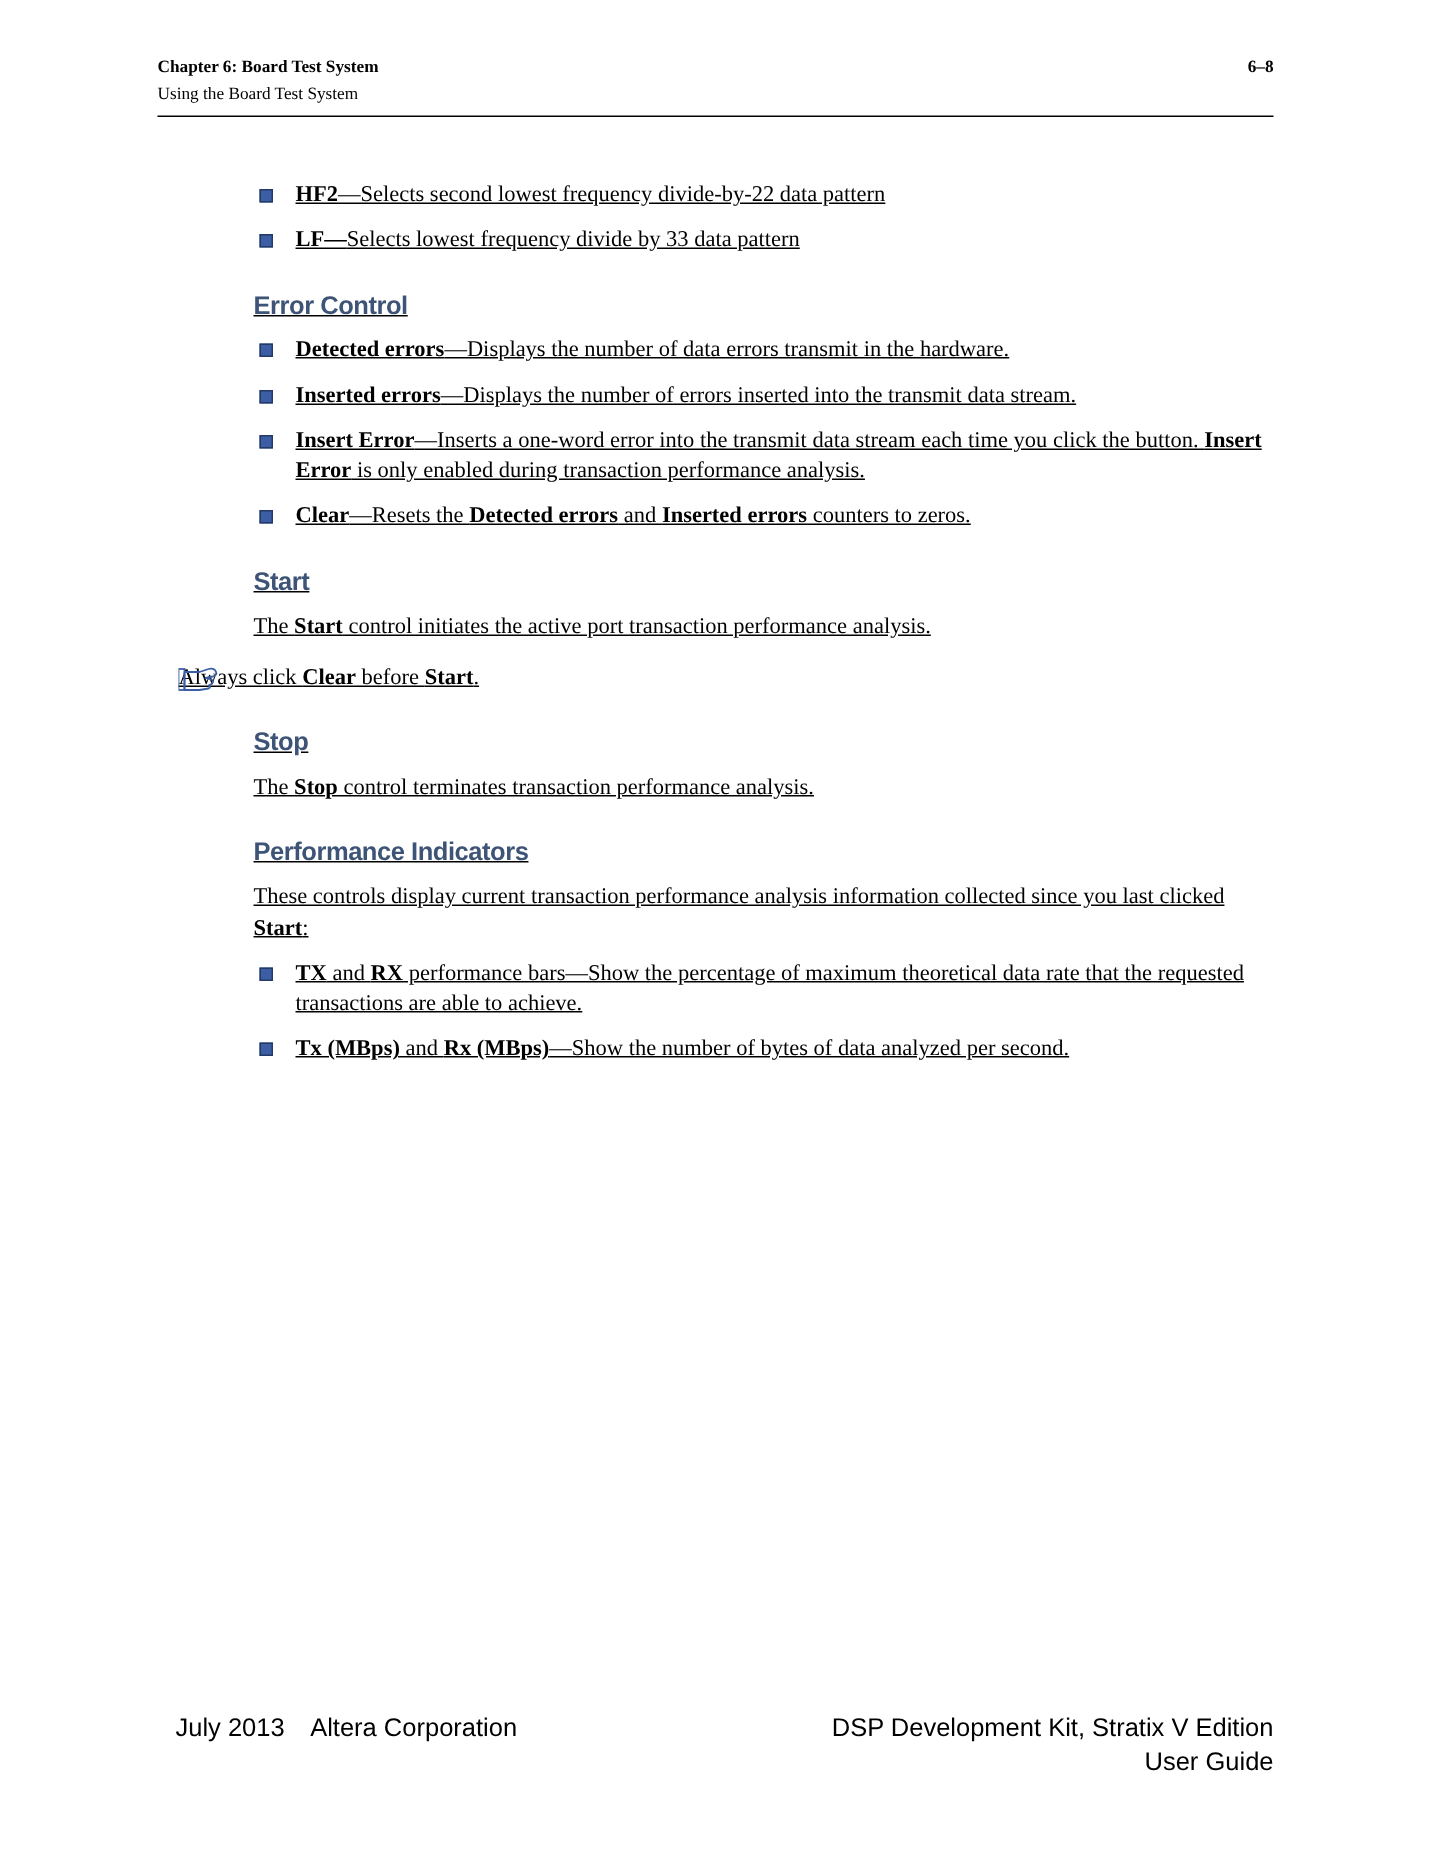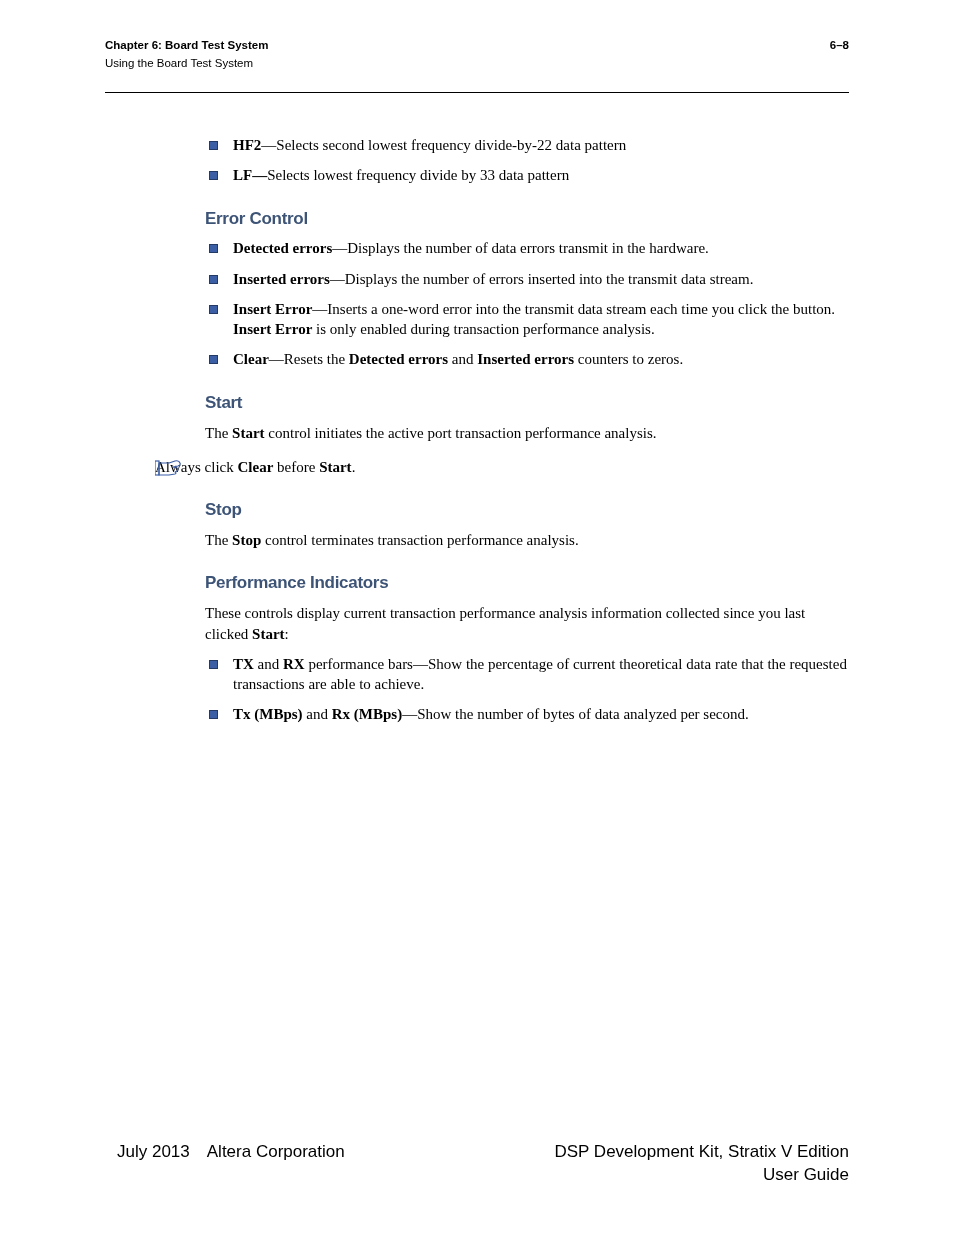--- a/index.html
+++ b/index.html
@@ -11,35 +11,36 @@
     color: #000;
     position: relative;
     font-size: 15px;
     line-height: 1.35;
   }
   .page {
     padding: 38px 105px 0 105px;
   }
   .header {
     border-bottom: 1.5px solid #000;
-    padding-bottom: 21px;
+    padding-bottom: 6px;
     margin-bottom: 42px;
     display: flex;
     justify-content: space-between;
     align-items: flex-start;
-    font-family: Liberation Sans, sans-serif;
+    font-family: Liberation Serif, serif;
     font-size: 11.5px;
   }
   .header-left { }
   .header-title { font-weight: bold; }
   .header-sub { margin-top: 2px; }
   .header-right { font-weight: bold; }
   .content {
-    margin-left: 100px;
+    margin-left: 64px;
     margin-right: 0;
+    text-decoration: underline;
   }
   ul.square { list-style: none; padding: 0; margin: 0; }
   ul.square > li {
     position: relative;
     padding-left: 28px;
     margin-bottom: 10px;
   }
   ul.square > li::before {
     content: "";
     position: absolute;
@@ -126,21 +127,21 @@
       </svg>
       <span>Always click </span><b>Clear</b><span> before </span><b>Start</b><span>.</span>
     </div>
 
     <h3 class="section">Stop</h3>
     <p class="para"><span>The </span><b>Stop</b><span> control terminates transaction performance analysis.</span></p>
 
     <h3 class="section">Performance Indicators</h3>
     <p class="para"><span>These controls display current transaction performance analysis information collected since you last clicked </span><b>Start</b><span>:</span></p>
     <ul class="square">
-      <li><b>TX</b><span> and </span><b>RX</b><span> performance bars—Show the percentage of current theoretical data rate that the requested transactions are able to achieve.</span></li>
+      <li><b>TX</b><span> and </span><b>RX</b><span> performance bars—Show the percentage of maximum theoretical data rate that the requested transactions are able to achieve.</span></li>
       <li><b>Tx (MBps)</b><span> and </span><b>Rx (MBps)</b><span>—Show the number of bytes of data analyzed per second.</span></li>
     </ul>
 
   </div>
 </div>
 
 <div class="footer">
   <div>July 2013 Altera Corporation</div>
   <div class="footer-right">
     <div>DSP Development Kit, Stratix V Edition</div>

